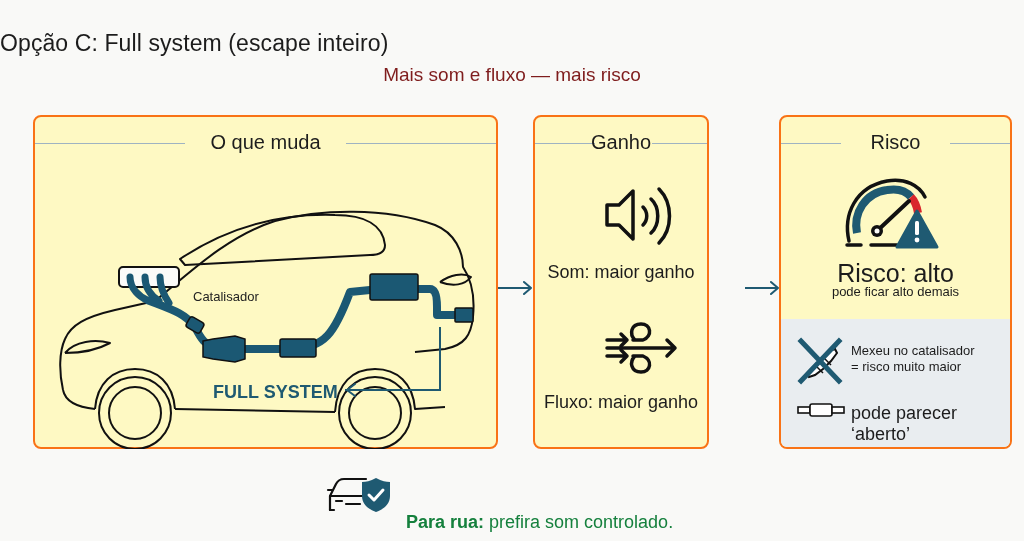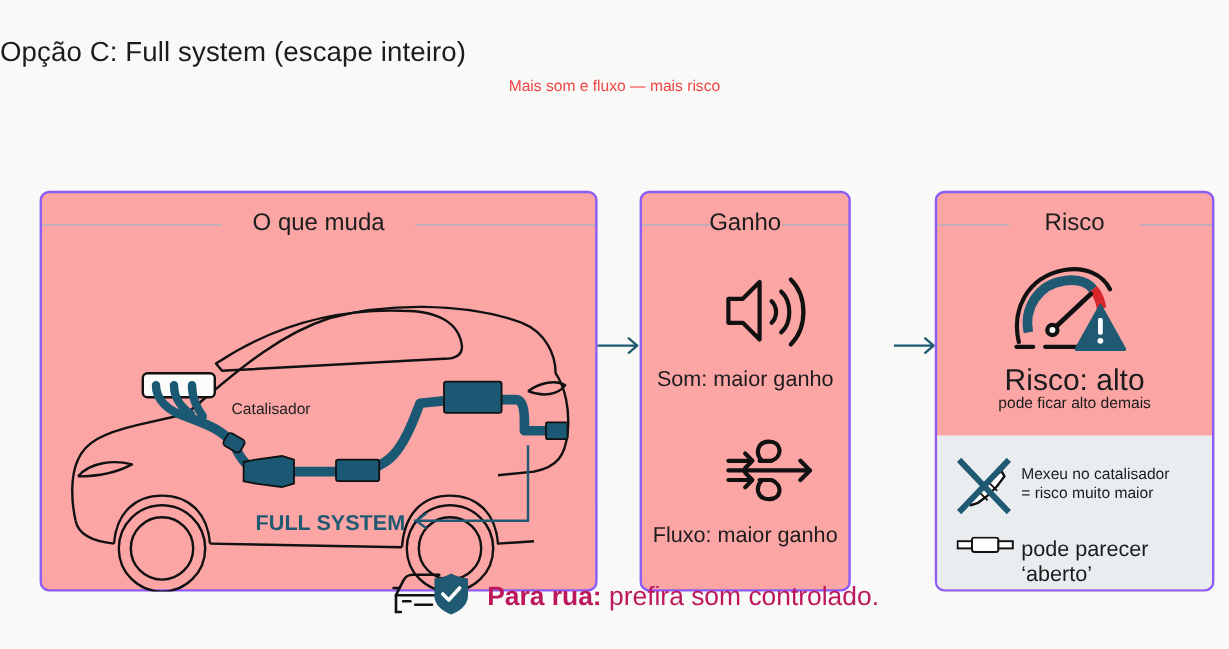--- a/index.html
+++ b/index.html
@@ -9,25 +9,25 @@
     font-family:"Liberation Sans", "DejaVu Sans", sans-serif;
     color:#1a1a1a;
     position:relative;
   }
   .title {
     position:absolute; left:0; top:30px; width:1024px; text-align:left;
     font-size:23px; color:#1c1c1c; letter-spacing:0.1px;
   }
   .subtitle {
     position:absolute; left:0; top:64px; width:1024px; text-align:center;
-    font-size:13px; color:#ef4444;
+    font-size:19px; color:#7f1d1d;
   }
   .panel {
-    position:absolute; border:2px solid #8b5cf6; border-radius:8px;
-    background:#fca5a5; box-sizing:border-box;margin-top:44px;
+    position:absolute; border:2px solid #f97316; border-radius:8px;
+    background:#fef9c3; box-sizing:border-box;
   }
   .panel-head {
     position:absolute; left:0; right:0; top:14px; height:24px;
   }
   .panel-head .line {
     position:absolute; top:12px; height:1px; background:#9fb3c2;
   }
   .panel-head .label {
     position:absolute; left:0; right:0; top:0; text-align:center;
     font-size:20px; color:#1d1d1d;
@@ -39,21 +39,21 @@
   .abs { position:absolute; }
   .txt-center { text-align:center; }
   .big-label { font-size:18px; color:#1c1c1c; }
   .small-label { font-size:13px; color:#1c1c1c; }
 
   .risk-bottom {
     position:absolute; left:0; right:0; bottom:0; height:128px;
     background:#e9edf0; border-radius:0 0 6px 6px;
   }
   .footer-text {
-    position:absolute; left:406px; top:484px; font-size:22px; color:#be185d;
+    position:absolute; left:406px; top:512px; font-size:18px; color:#15803d;
   }
   .footer-text b { font-weight:bold; }
 </style>
 </head>
 <body>
 
 <div class="title">Opção C: Full system (escape inteiro)</div>
 <div class="subtitle">Mais som e fluxo — mais risco</div>
 
 <div class="panel" id="p1">

